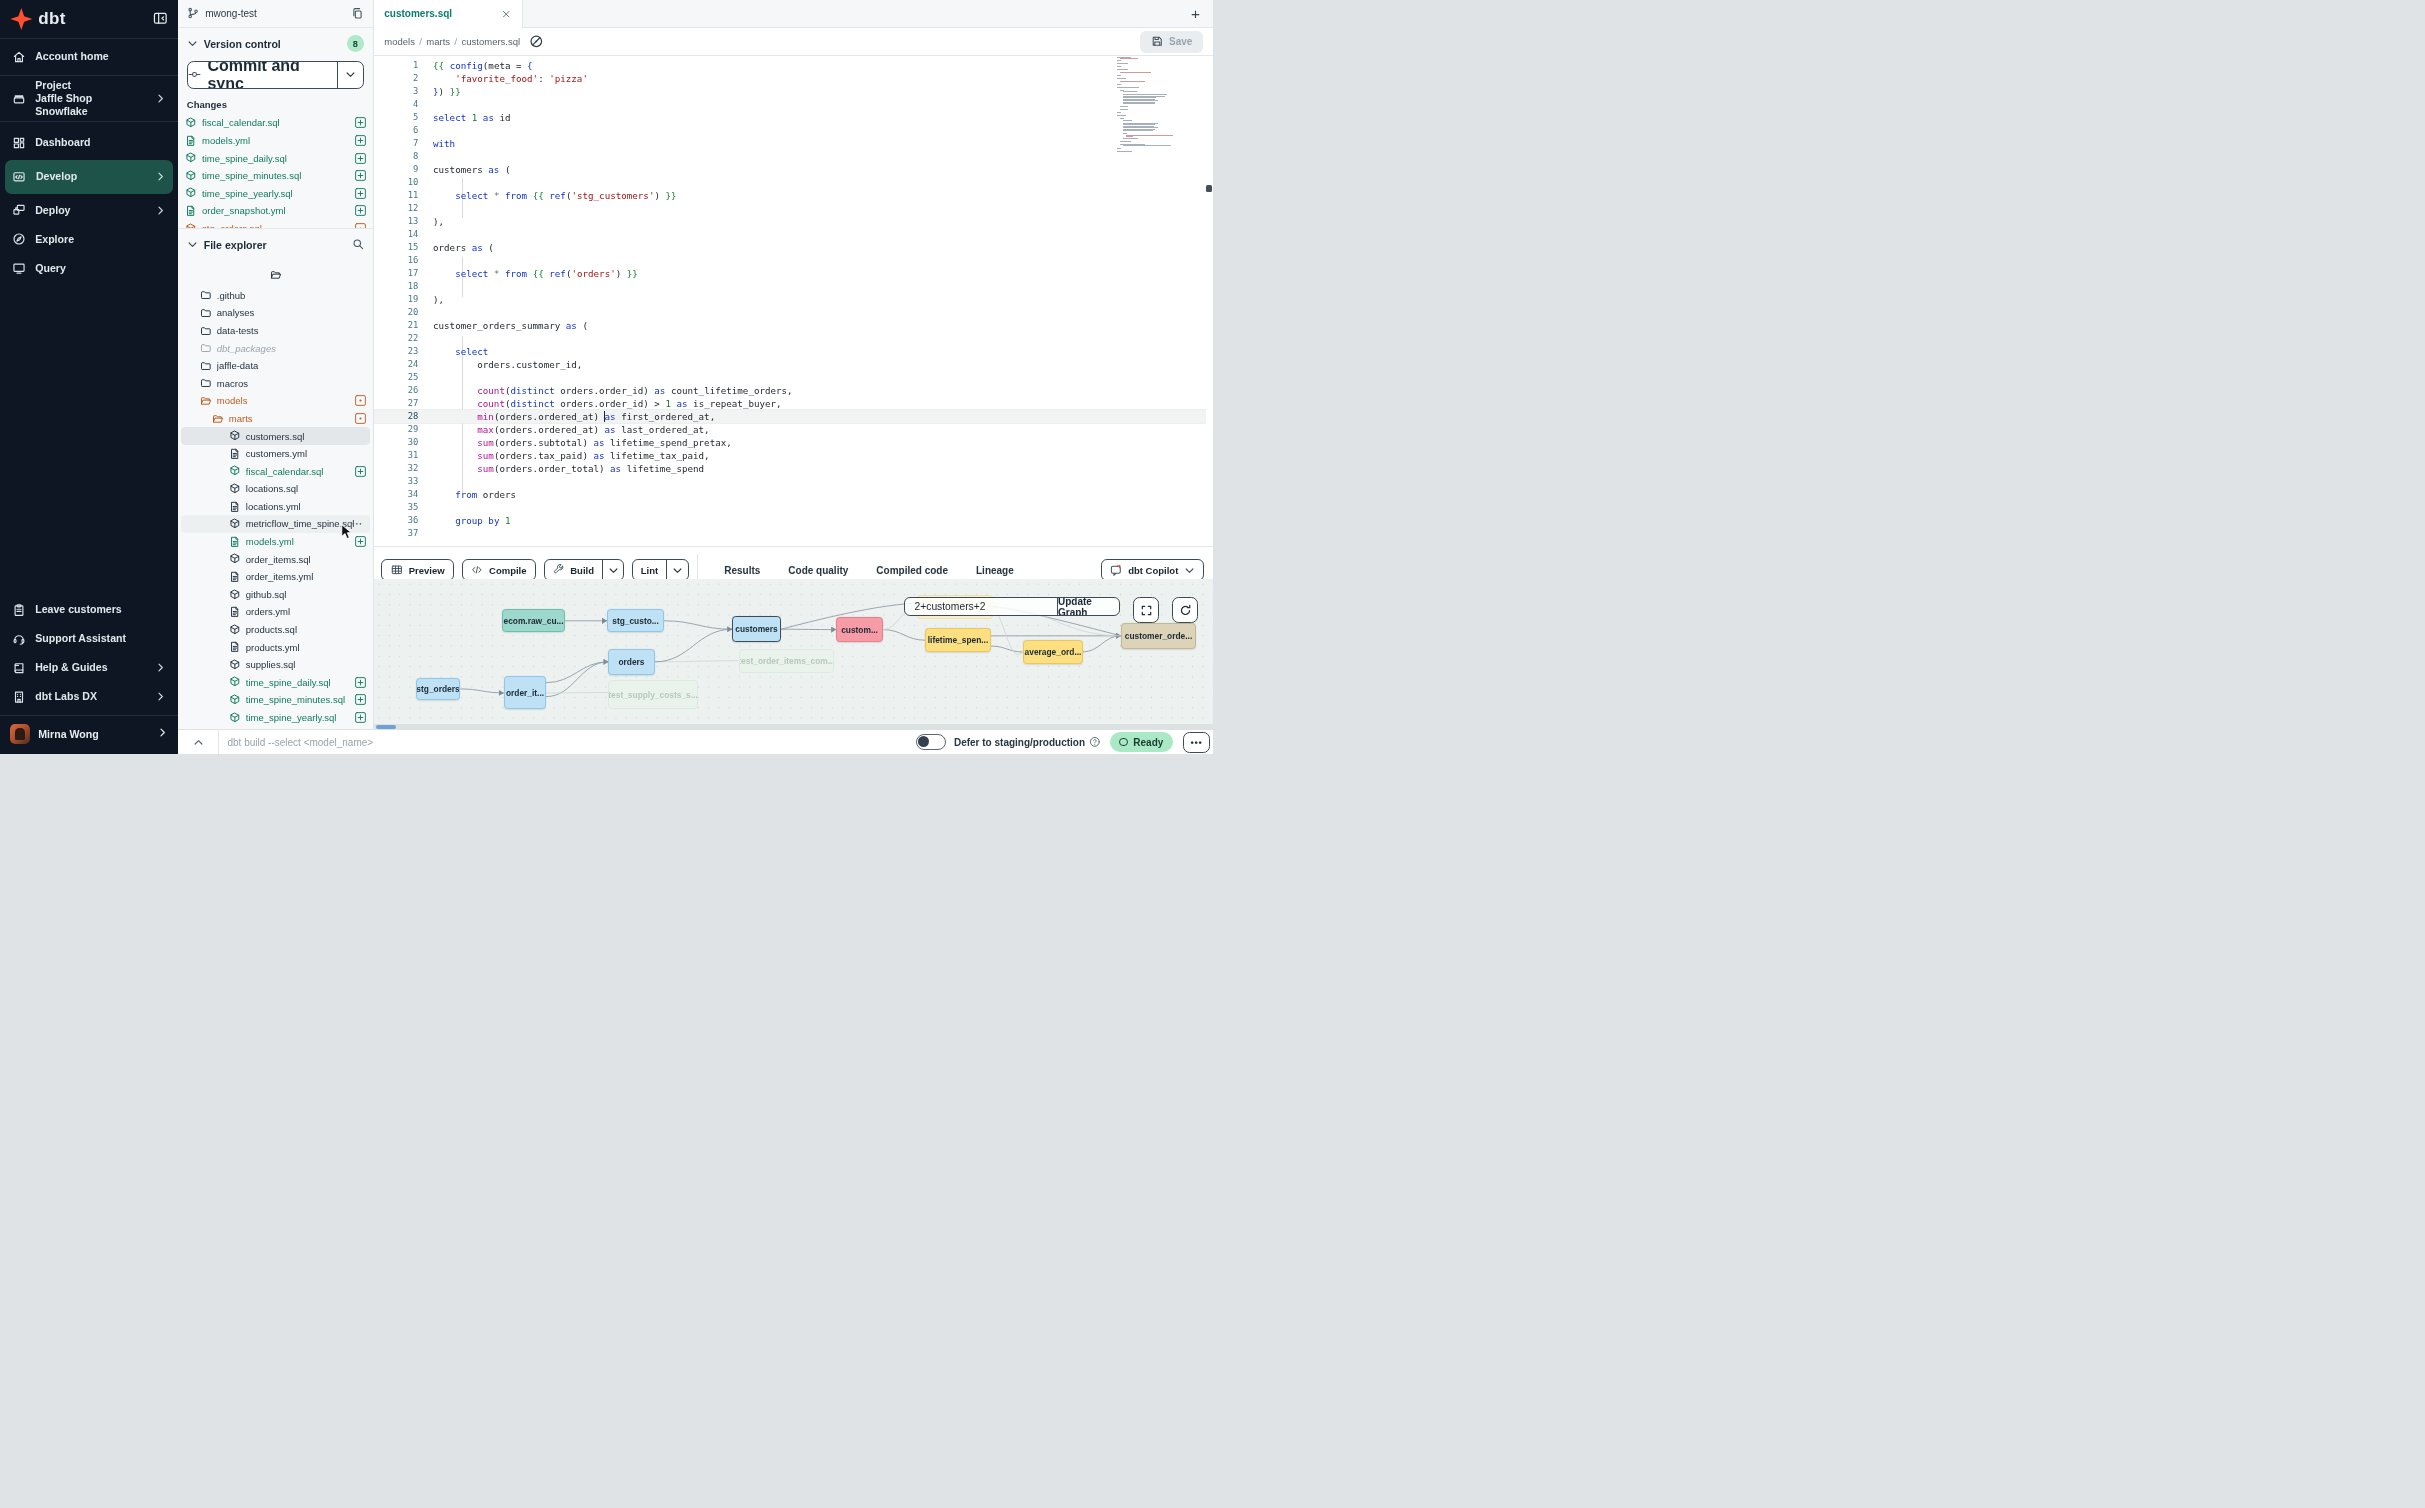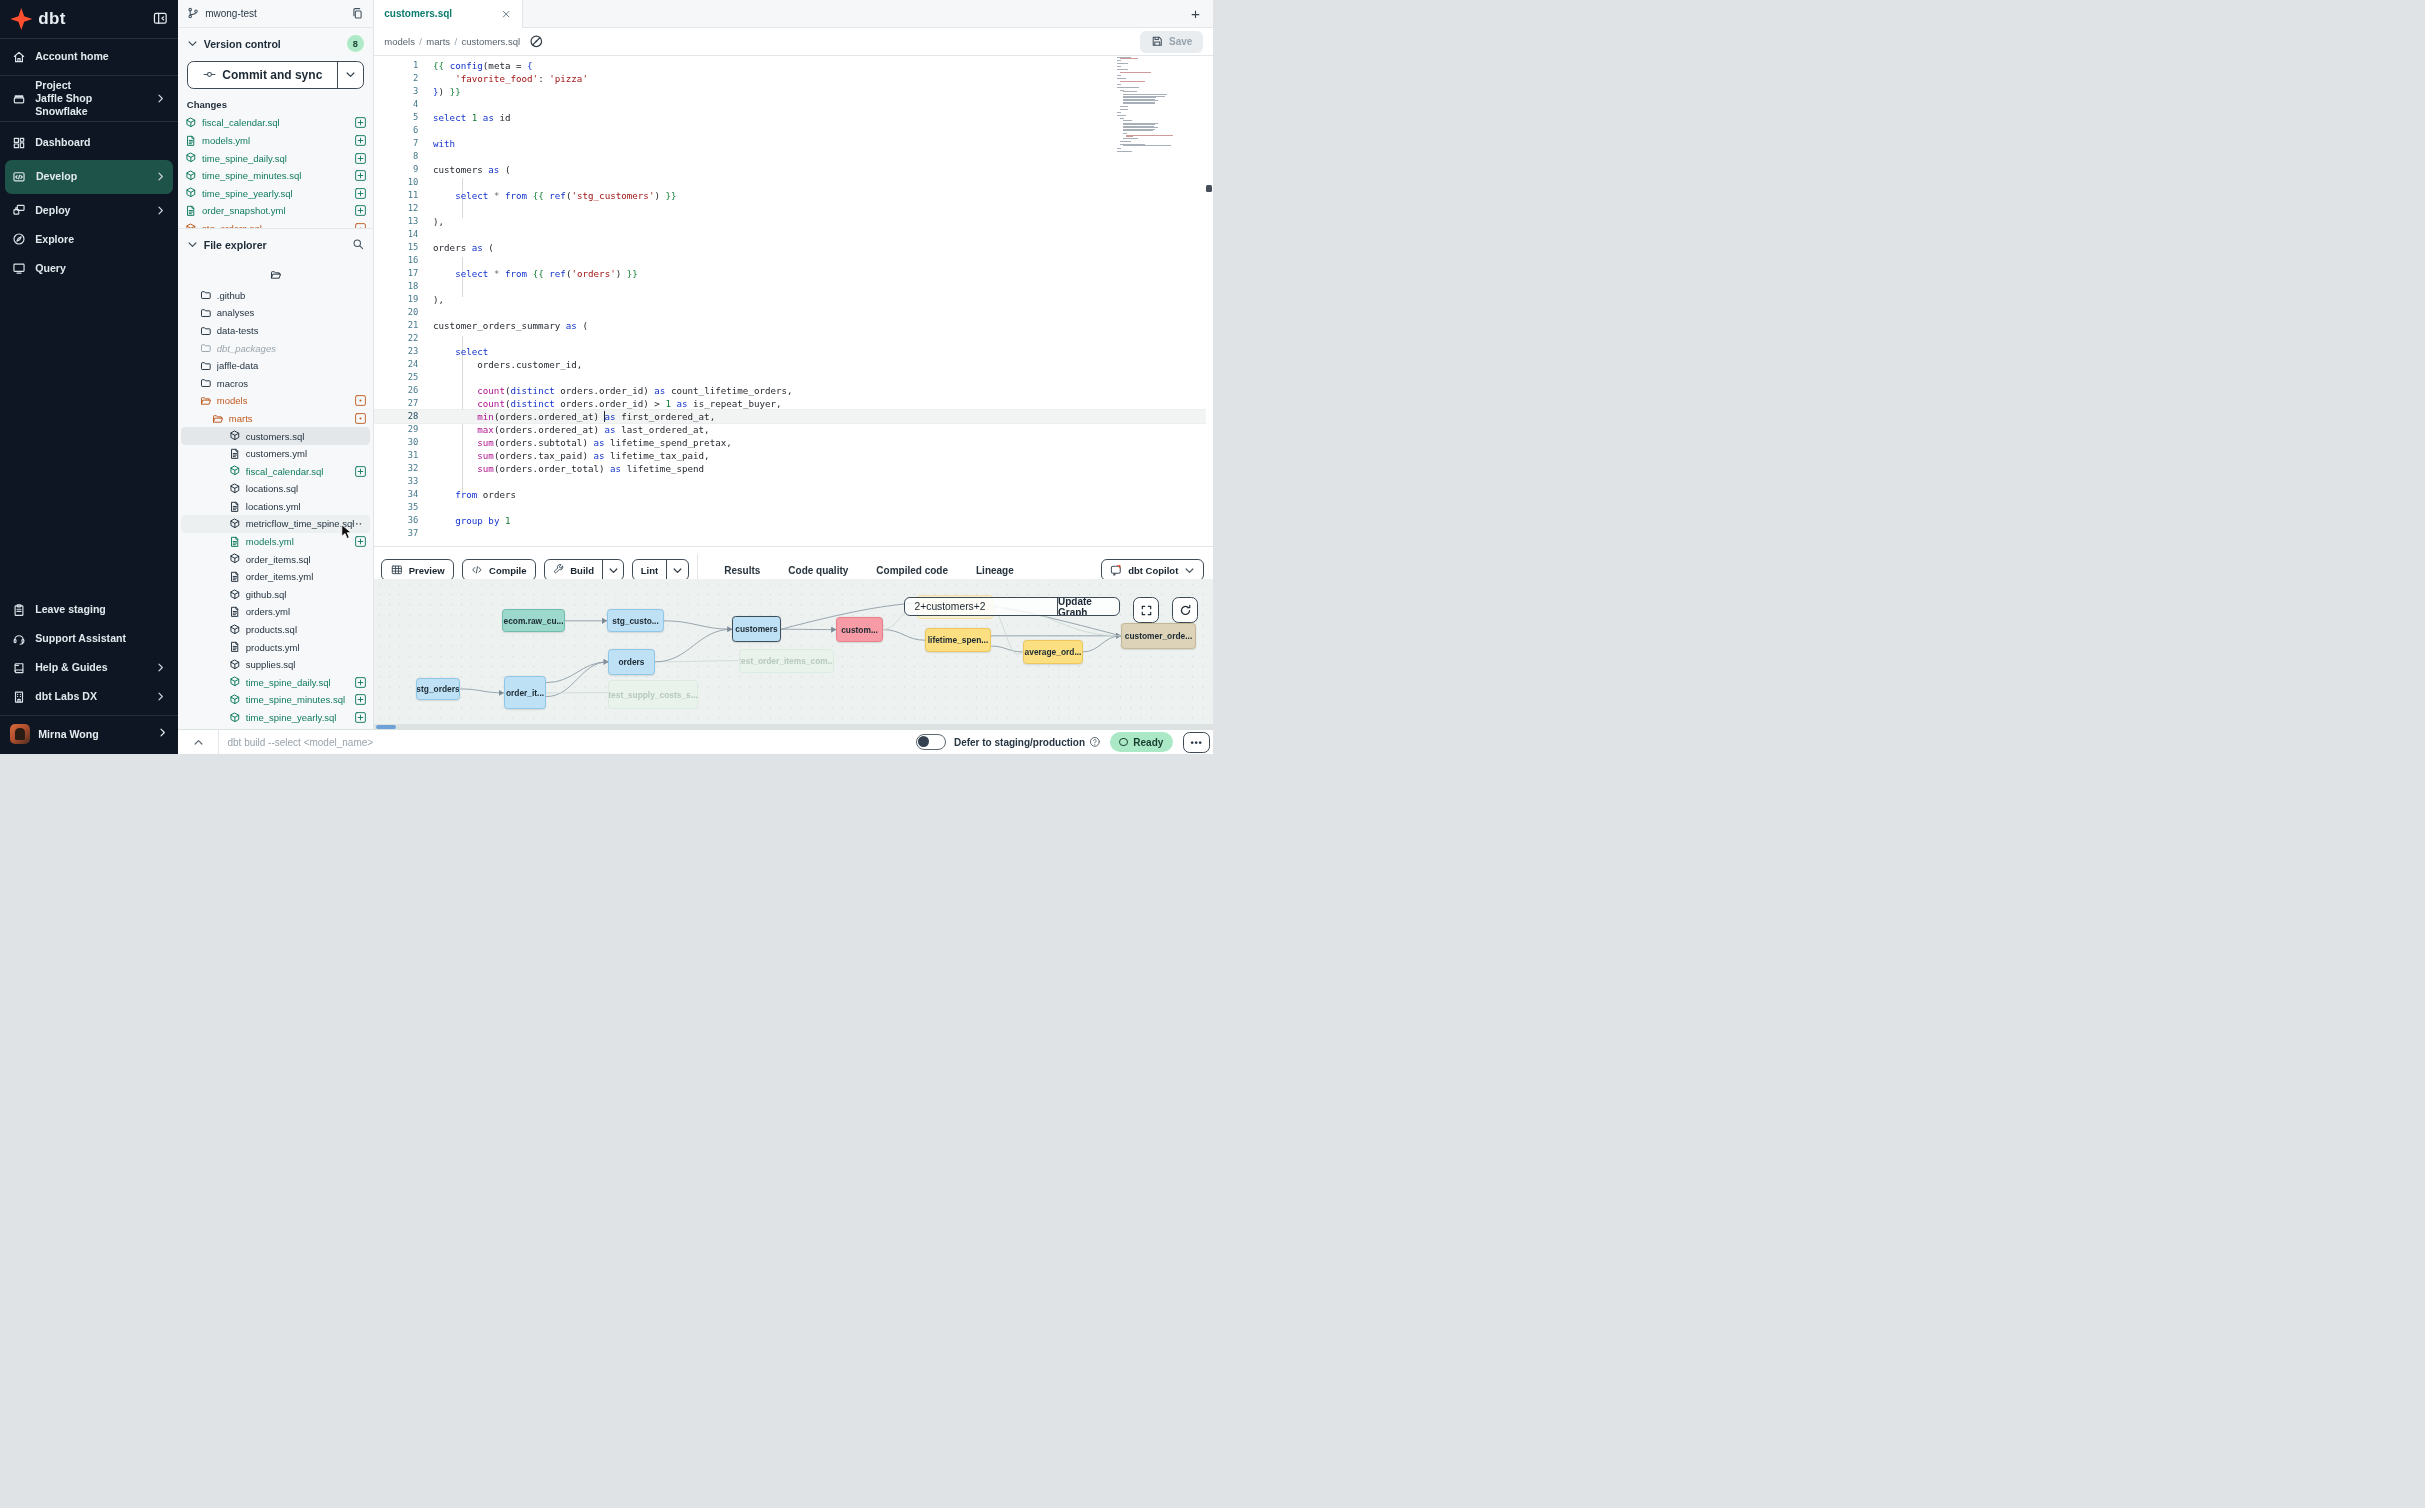--- a/index.html
+++ b/index.html
@@ -32,21 +32,21 @@
   
   .filepanel { position:absolute; left:178px; top:0; width:196px; height:729px; background:#f7f8f9; border-right:0.7px solid #e1e5e8; overflow:hidden; font-size:9.5px; color:#243341; }
   .fp-header { height:28px; display:flex; align-items:center; gap:5.9px; padding:0 8.8px; border-bottom:0.7px solid #e5e8ea; }
   .fp-header .branch-name { flex:1; font-size:10px; color:#2b3a47; }
   .fp-ic { display:flex; color:#45535f; }
   .sec-head { height:31px; display:flex; align-items:center; gap:5.9px; padding:0 8.8px; }
   .sec-title { font-size:10.6px; font-weight:700; color:#1d2c39; flex:1; }
   .badge { width:17.6px; height:17.6px; border-radius:50%; background:#aeeac7; color:#1c4536; font-size:9.2px; font-weight:700; display:flex; align-items:center; justify-content:center; }
   .commit-wrap { padding:1.5px 8.8px 7.3px 8.8px; }
   .commit-btn { height:28px; border:0.7px solid #3e4b57; border-radius:6.6px; background:#fff; display:flex; align-items:stretch; overflow:hidden; cursor:pointer; }
-  .commit-main { flex:1; display:flex; align-items:center; justify-content:center; gap:6.6px; font-size:12px; font-weight:600; color:#1c2a36; border-right:0.7px solid #3e4b57; }
+  .commit-main { flex:1; display:flex; align-items:center; justify-content:center; gap:6.6px; font-size:16px; font-weight:600; color:#1c2a36; border-right:0.7px solid #3e4b57; }
   .commit-caret { width:25px; display:flex; align-items:center; justify-content:center; color:#33414d; }
   .changes-label { padding:2.9px 8.8px 4.4px; font-size:9.5px; font-weight:700; color:#1d2c39; }
   .chg-list { height:114px; overflow:hidden; }
   .chg-row, .tree-row { height:17.6px; display:flex; align-items:center; gap:5.1px; padding:0 7.3px; position:relative; cursor:pointer; }
   .chg-row .lbl, .tree-row .lbl { flex:1; white-space:nowrap; overflow:hidden; text-overflow:ellipsis; font-size:9.5px; }
   .c-green { color:#0e7a5f; }
   .c-orange { color:#c05a1f; }
   .c-muted { color:#9aa5ad; font-style:italic; }
   .row-ic { display:flex; flex:0 0 auto; }
   .act-ic { position:absolute; right:7.3px; display:flex; }
@@ -241,21 +241,21 @@
     <div class="nav-flex"></div>
     <div id="nav-bottom">
         <div class="nav-item">
     <span class="nv-ic">
             <svg width="14" height="14" viewBox="0 0 18 18" fill="none" stroke="currentColor" stroke-width="1.5" stroke-linecap="round" stroke-linejoin="round">
               <rect x="4" y="3.6" width="10" height="12.4" rx="1"></rect>
               <rect x="6.6" y="2.2" width="4.8" height="2.8" rx="0.7"></rect>
               <path d="M6.4 8h5.2M6.4 10.8h5.2"></path>
             </svg>
           </span>
-    <span class="nv-label">Leave staging</span>
+    <span class="nv-label">Leave customers</span>
 
   </div>
         <div class="nav-item">
     <span class="nv-ic">
             <svg width="14" height="14" viewBox="0 0 18 18" fill="none" stroke="currentColor" stroke-width="1.5" stroke-linecap="round" stroke-linejoin="round">
               <path d="M3.6 10.2a5.4 5.4 0 0 1 10.8 0"></path>
               <rect x="2.8" y="9.6" width="2.3" height="4" rx="1"></rect>
               <rect x="12.9" y="9.6" width="2.3" height="4" rx="1"></rect>
               <path d="M14 13.6c0 1.5-1.8 2.1-3.4 2.1"></path>
             </svg>

